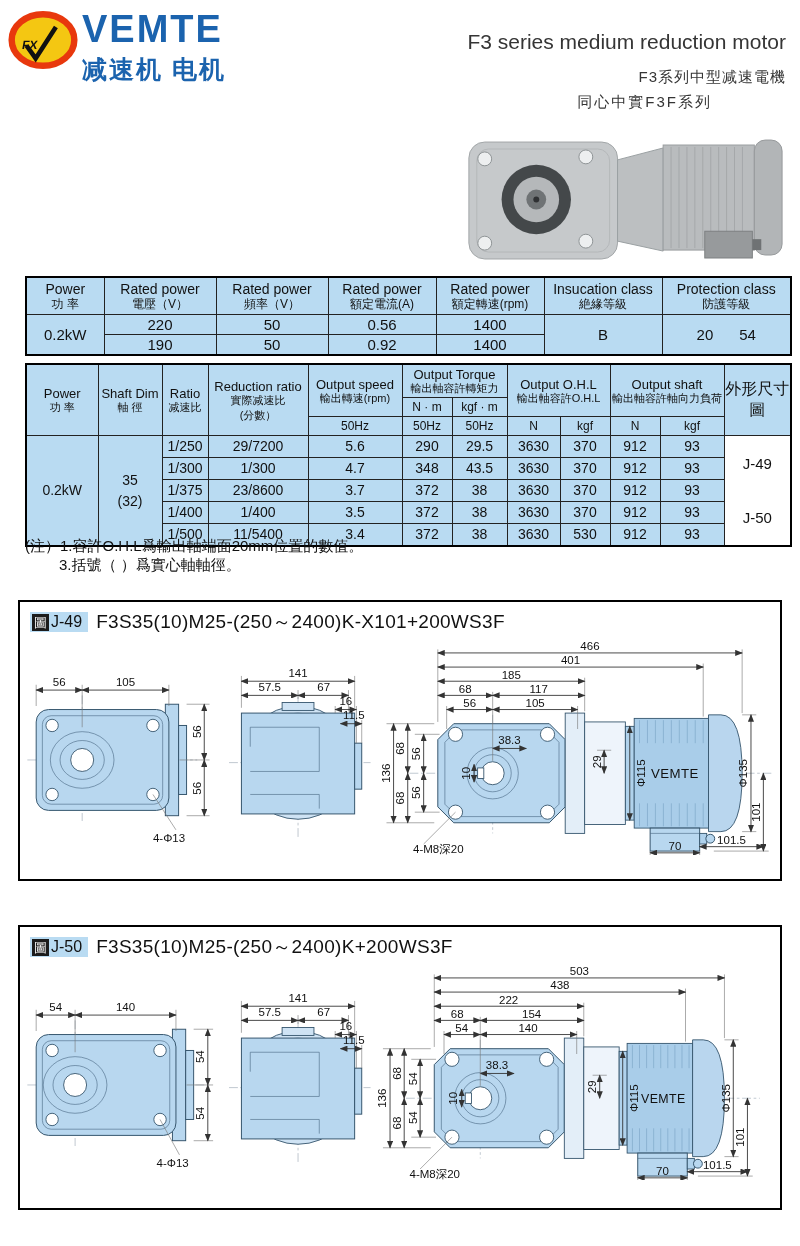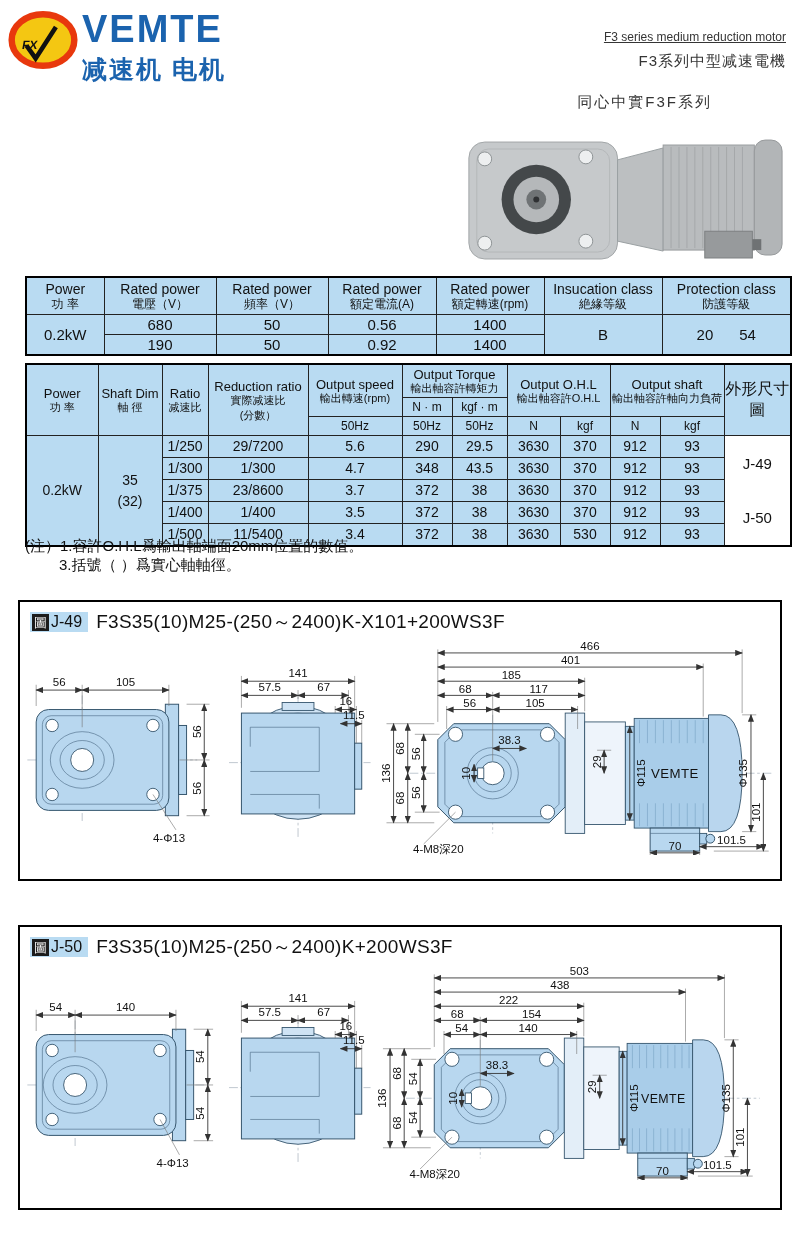--- a/index.html
+++ b/index.html
@@ -4,22 +4,22 @@
 <style>
   html,body{margin:0;padding:0;}
   body{width:800px;height:1246px;position:relative;background:#fff;
        font-family:"Liberation Sans","DejaVu Sans",sans-serif;color:#111;}
   
   #logo{position:absolute;left:8px;top:10px;}
   #brand{position:absolute;left:82px;top:10px;line-height:1;}
   #brand .nm{font-size:38px;font-weight:bold;color:#1b63ae;letter-spacing:2px;}
   #brand .tg{font-size:25px;font-weight:bold;color:#1b63ae;margin-top:9px;letter-spacing:2px;}
   #titles{position:absolute;right:14px;top:30px;text-align:right;color:#353535;}
-  #titles .en{font-size:12px;text-decoration:underline;}
-  #titles .cn{font-size:15px;margin-top:8px;letter-spacing:1px;}
+  #titles .en{font-size:21px;}
+  #titles .cn{font-size:15px;margin-top:14px;letter-spacing:1px;}
   #series{position:absolute;right:88px;top:93px;font-size:15px;color:#353535;letter-spacing:2px;}
   #photo{position:absolute;left:455px;top:132px;}
   
   table{border-collapse:collapse;table-layout:fixed;}
   td{border:1px solid #222;text-align:center;vertical-align:middle;padding:0;background:#b9dbf2;overflow:hidden;}
   .tw{position:absolute;left:25px;}
   #t1w{top:276px;} #t2w{top:363px;}
   .t1,.t2{width:765px;border:2px solid #000;}
   .en1{font-size:14px;line-height:16px;padding-top:3px;}
   .cn1{font-size:12px;line-height:15px;padding-bottom:2px;}
@@ -141,21 +141,21 @@
             <div class="en1">Insucation class</div>
             <div class="cn1">絶緣等級</div>
           </td>
     <td>
             <div class="en1">Protection class</div>
             <div class="cn1">防護等級</div>
           </td>
   </tr>
   <tr class="dr">
     <td rowspan="2" class="big">0.2kW</td>
-    <td>680</td>
+    <td>220</td>
     <td>50</td>
     <td>0.56</td>
     <td>1400</td>
     <td rowspan="2" class="huge">B</td>
     <td rowspan="2" class="huge"><span>20</span><span class="gap"></span><span>54</span></td>
   </tr>
   <tr class="dr">
     <td>190</td>
     <td>50</td>
     <td>0.92</td>

